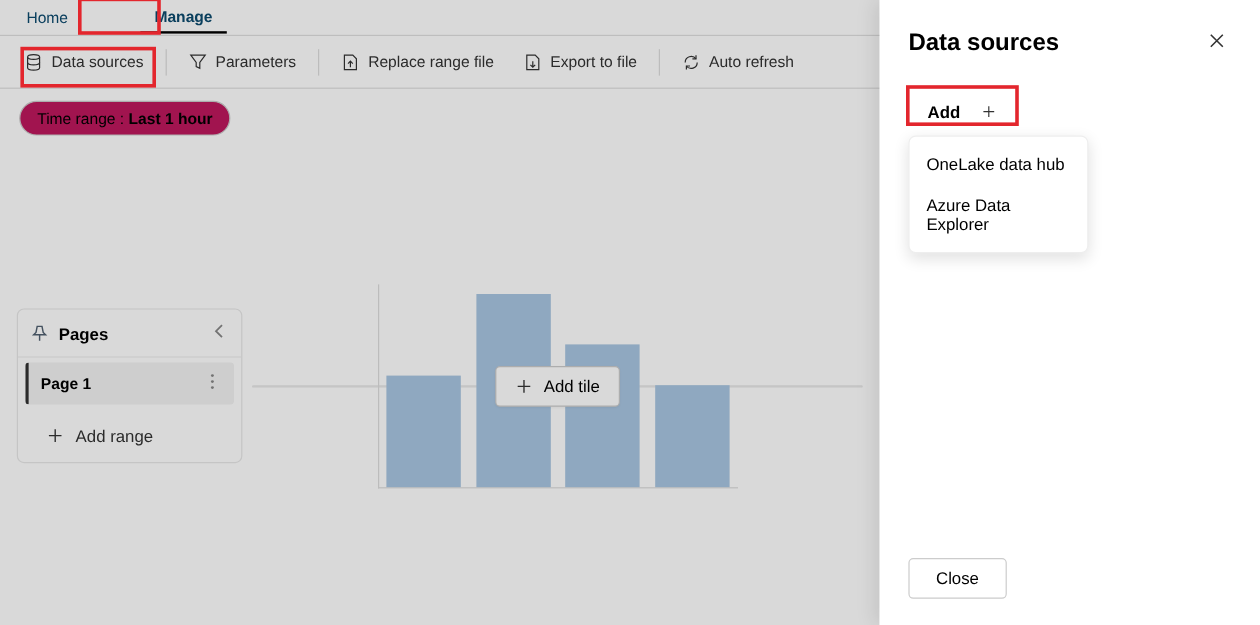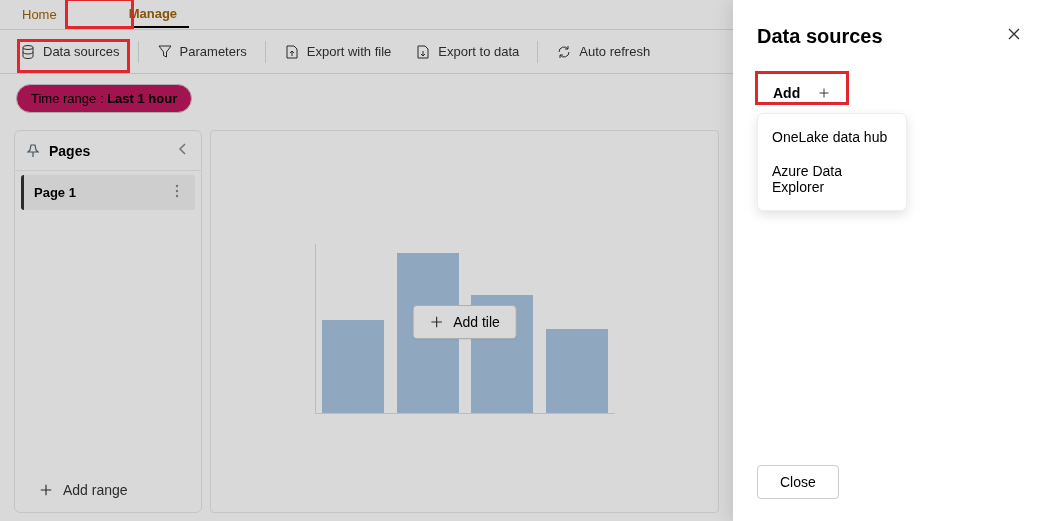--- a/index.html
+++ b/index.html
@@ -3,34 +3,34 @@
   <meta charset="utf-8">
   <style>
     * { box-sizing: border-box; margin: 0; padding: 0; font-family: "Segoe UI", -apple-system, sans-serif; }
     body { width: 1050px; height: 521px; overflow: hidden; position: relative; background: #fff; }
 
     
     .dim { position: absolute; left: 0; top: 0; width: 733px; height: 521px; background: rgba(0,0,0,0.15); z-index: 50; pointer-events: none; }
 
     
     .nav { display: flex; height: 30px; padding: 0 10px; align-items: center; border-bottom: 1px solid #e0e0e0; font-size: 13px; }
-    .nav-item { padding: 4px 12px 5px; color: #a16207; cursor: pointer; }
+    .nav-item { padding: 4px 12px 5px; color: #0c4a6e; cursor: pointer; }
     .nav-item.active { font-weight: 600; border-bottom: 2px solid #000; margin-left: 48px; }
 
     
     .toolbar { display: flex; height: 44px; align-items: center; padding: 0 10px; border-bottom: 1px solid #e0e0e0; gap: 4px; font-size: 13px; }
     .tb-btn { display: inline-flex; align-items: center; gap: 7px; padding: 6px 10px; border-radius: 4px; cursor: pointer; color: #333; }
     .tb-sep { width: 1px; height: 22px; background: #ddd; margin: 0 4px; }
 
     
     .filterbar { padding: 10px 16px 0; }
     .chip { display: inline-flex; align-items: center; border: 1px solid #ccc; border-radius: 16px; padding: 6px 14px; font-size: 13px; background: #be185d; }
 
     
-    .main { display: flex; position: absolute; top: 122px; bottom: 0; left: 0; right: 317px; }
+    .main { display: flex; position: absolute; top: 122px; bottom: 0; left: 0; right: 317px; align-items: center; }
     .sidebar { width: 188px; border: 1px solid #e8e8e8; border-radius: 6px; margin: 8px 0 8px 14px; display: flex; flex-direction: column; background: #fff; }
     .sidebar-head { display: flex; align-items: center; gap: 8px; padding: 10px 10px; border-bottom: 1px solid #eee; font-weight: 600; font-size: 14px; }
     .sidebar-head .chev { margin-left: auto; color: #888; }
     .page-item { display: flex; align-items: center; padding: 8px 10px; font-size: 13px; border-left: 3px solid #333; background: #f2f2f2; margin: 4px 6px; border-radius: 3px; }
     .page-item .more { margin-left: auto; color: #888; }
     .add-page { margin-top: auto; padding: 14px 24px; display: flex; align-items: center; gap: 10px; font-size: 14px; color: #333; }
 
     .canvas { flex: 1; margin: 8px 14px 8px 8px; border: 1px solid #e8e8e8; border-radius: 4px; background: #fff; position: relative; }
     .chart { position: absolute; left: 50%; top: 52%; transform: translate(-50%,-50%); width: 300px; height: 170px; border-bottom: 1px solid #ddd; border-left: 1px solid #ddd; }
     .bars { position: absolute; bottom: 0; left: 0; right: 0; display: flex; align-items: flex-end; justify-content: space-around; height: 100%; }
@@ -79,28 +79,28 @@
         <path d="M2 2h12l-4.5 6v5l-3-1.5V8L2 2z"></path>
       </svg>
     <span>Parameters</span>
   </div>
   <div class="tb-sep"></div>
   <div class="tb-btn">
     <svg viewBox="0 0 16 16" fill="none" stroke="#333" stroke-width="1">
         <path d="M3 2h7l3 3v9H3V2z"></path>
         <path d="M6 9l2-2 2 2M8 7v5"></path>
       </svg>
-    <span>Export with file</span>
+    <span>Replace range file</span>
   </div>
   <div class="tb-btn">
     <svg viewBox="0 0 16 16" fill="none" stroke="#333" stroke-width="1">
         <path d="M3 2h7l3 3v9H3V2z"></path>
         <path d="M6 10l2 2 2-2M8 12V7"></path>
       </svg>
-    <span>Export to data</span>
+    <span>Export to file</span>
   </div>
   <div class="tb-sep"></div>
   <div class="tb-btn">
     <svg viewBox="0 0 16 16" fill="none" stroke="#333" stroke-width="1">
         <path d="M3 8a5 5 0 0 1 9-3M13 8a5 5 0 0 1-9 3"></path>
         <path d="M12 2v3h-3M4 14v-3h3"></path>
       </svg>
     <span>Auto refresh</span>
   </div>
 </div>

